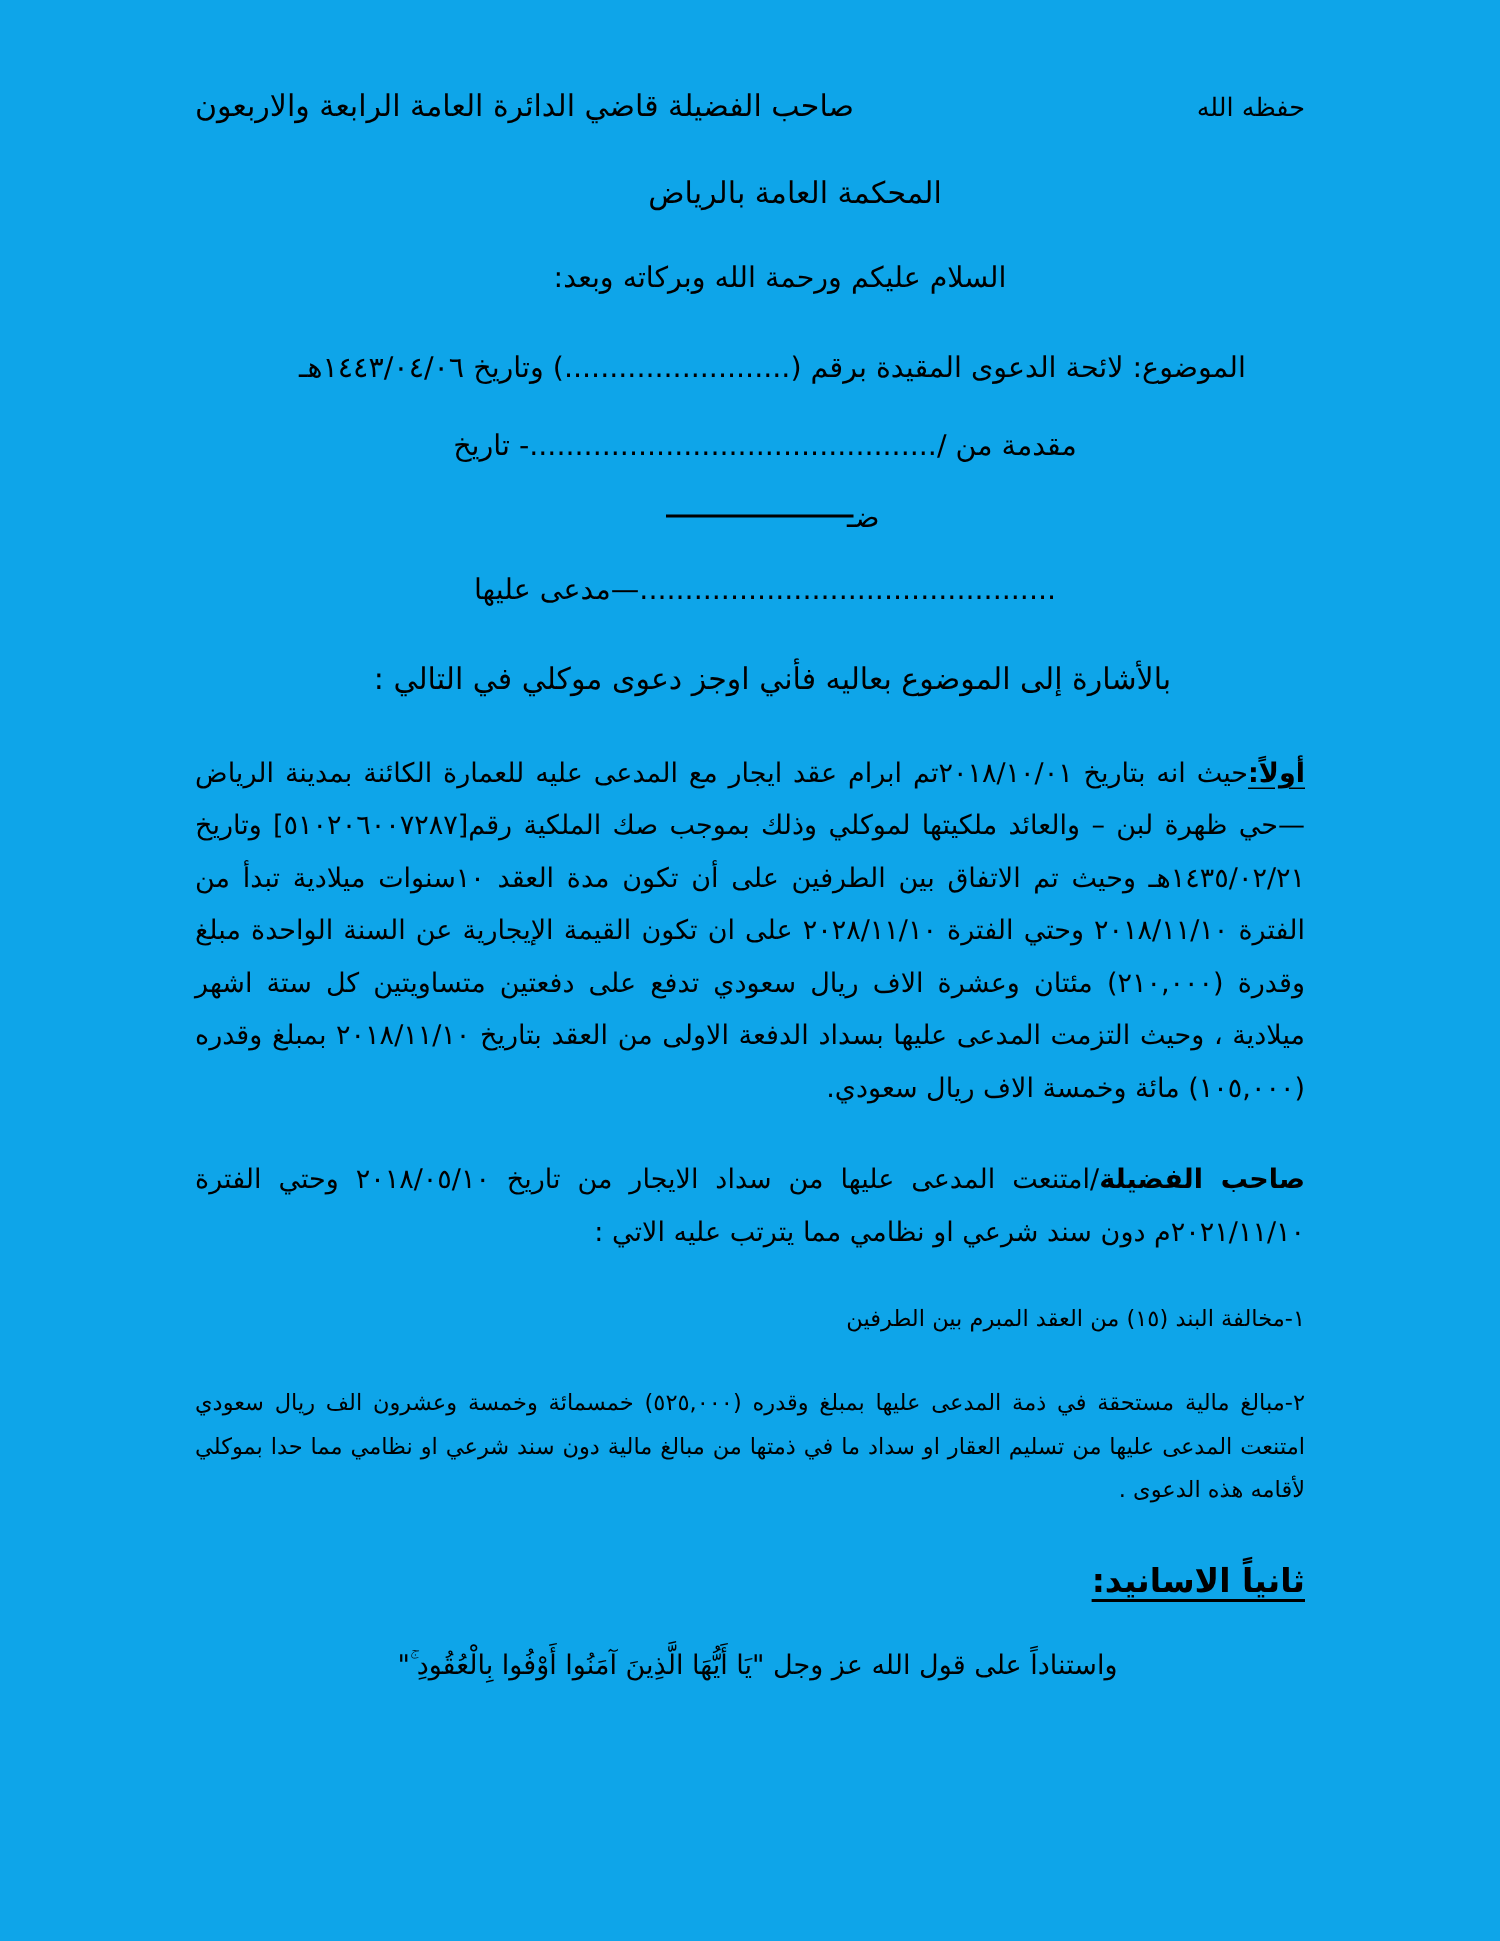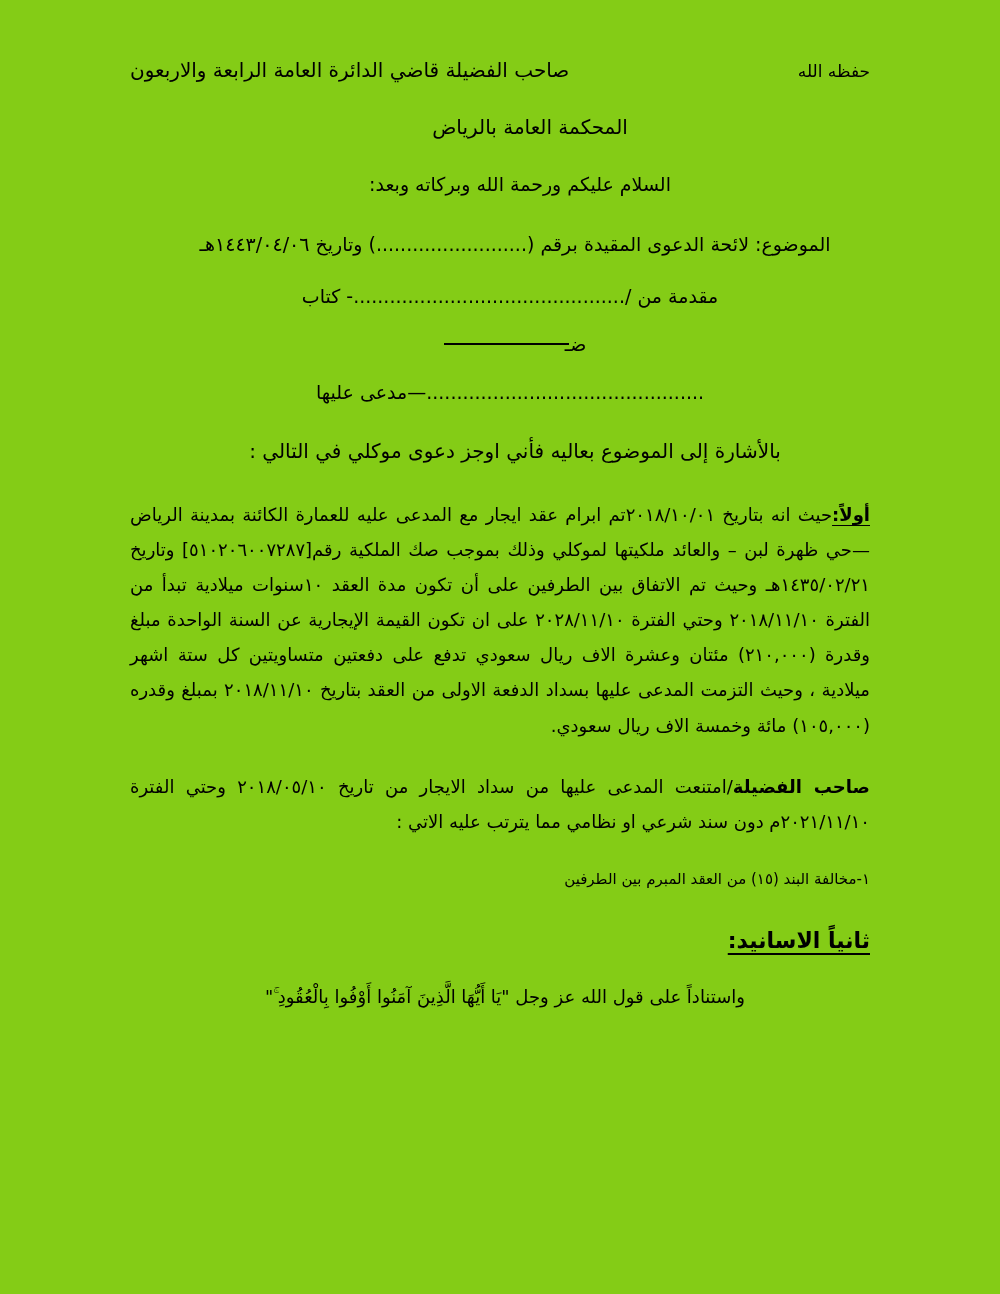--- a/index.html
+++ b/index.html
@@ -13,21 +13,21 @@
     font-family: "DejaVu Sans", "Liberation Sans", sans-serif;
     color: #000000;
     direction: rtl;
   }
   .page {
     position: relative;
     width: 1000px;
     height: 1294px;
     box-sizing: border-box;
     padding: 55px 130px 30px 130px;
-    background: #84cc16;
+    background: #0ea5e9;
   }
 
   
   .header-row {
     display: flex;
     flex-direction: row-reverse;
     justify-content: space-between;
     align-items: baseline;
     margin-bottom: 30px;
   }
@@ -146,21 +146,21 @@
 
   <div class="greeting">السلام عليكم ورحمة الله وبركاته وبعد:</div>
 
   <div class="subject">
     <span class="u">
       <span>الموضوع: لائحة الدعوى المقيدة برقم (</span><span class="dots">.........................</span><span>) وتاريخ </span><span>١٤٤٣/٠٤/٠٦هـ</span>
     </span>
   </div>
 
   <div class="party-line">
-    <span>مقدمة من /</span><span class="dots">.............................................</span><span>- كتاب</span>
+    <span>مقدمة من /</span><span class="dots">.............................................</span><span>- تاريخ</span>
   </div>
 
   <div class="versus">
     <span>ضـ</span><span class="kashida"></span>
   </div>
 
   <div class="party-line">
     <span class="dots">..............................................</span><span>—مدعى عليها</span>
   </div>
 
@@ -169,19 +169,20 @@
   <p class="para">
     <span class="bu">أولاً:</span><span>حيث انه بتاريخ ٢٠١٨/١٠/٠١تم ابرام عقد ايجار مع المدعى عليه للعمارة الكائنة بمدينة الرياض —حي ظهرة لبن – والعائد ملكيتها لموكلي وذلك بموجب صك الملكية رقم[٥١٠٢٠٦٠٠٧٢٨٧] وتاريخ ١٤٣٥/٠٢/٢١هـ وحيث تم الاتفاق بين الطرفين على أن تكون مدة العقد ١٠سنوات ميلادية تبدأ من الفترة ٢٠١٨/١١/١٠ وحتي الفترة ٢٠٢٨/١١/١٠ على ان تكون القيمة الإيجارية عن السنة الواحدة مبلغ وقدرة (٢١٠,٠٠٠) مئتان وعشرة الاف ريال سعودي تدفع على دفعتين متساويتين كل ستة اشهر ميلادية ، وحيث التزمت المدعى عليها بسداد الدفعة الاولى من العقد بتاريخ ٢٠١٨/١١/١٠ بمبلغ وقدره (١٠٥,٠٠٠) مائة وخمسة الاف ريال سعودي.</span>
   </p>
 
   <p class="para">
     <span class="b">صاحب الفضيلة</span><span>/امتنعت المدعى عليها من سداد الايجار من تاريخ ٢٠١٨/٠٥/١٠ وحتي الفترة ٢٠٢١/١١/١٠م دون سند شرعي او نظامي مما يترتب عليه الاتي :</span>
   </p>
 
   <p class="item">١-مخالفة البند (١٥) من العقد المبرم بين الطرفين</p>
 
+  <p class="item">٢-مبالغ مالية مستحقة في ذمة المدعى عليها بمبلغ وقدره (٥٢٥,٠٠٠) خمسمائة وخمسة وعشرون الف ريال سعودي امتنعت المدعى عليها من تسليم العقار او سداد ما في ذمتها من مبالغ مالية دون سند شرعي او نظامي مما حدا بموكلي لأقامه هذه الدعوى .</p>
 
   <h2 class="section">ثانياً الاسانيد:</h2>
 
   <p class="verse-line">واستناداً على قول الله عز وجل "يَا أَيُّهَا الَّذِينَ آمَنُوا أَوْفُوا بِالْعُقُودِ ۚ"</p>
 
 
 </div>
 
 </body></html>

